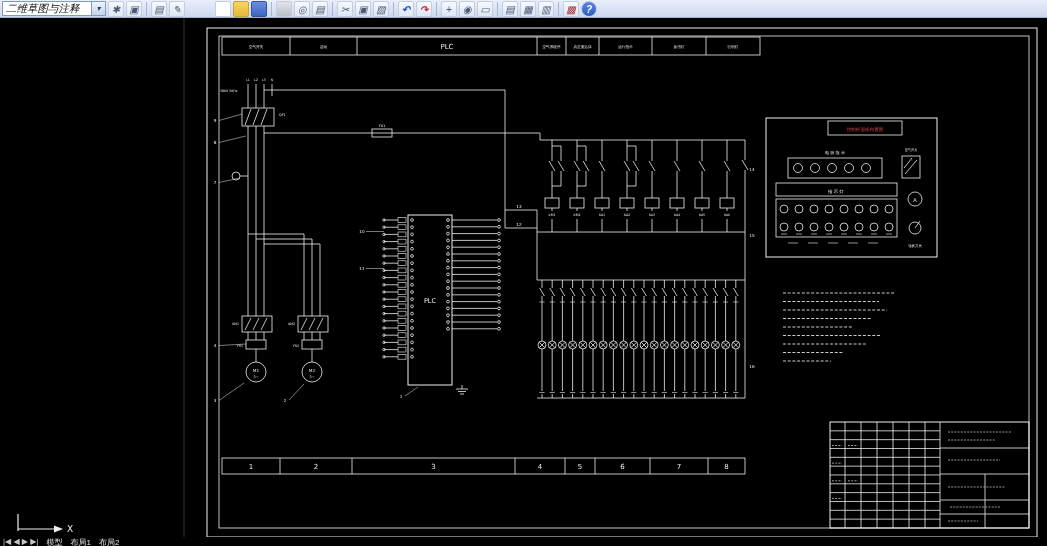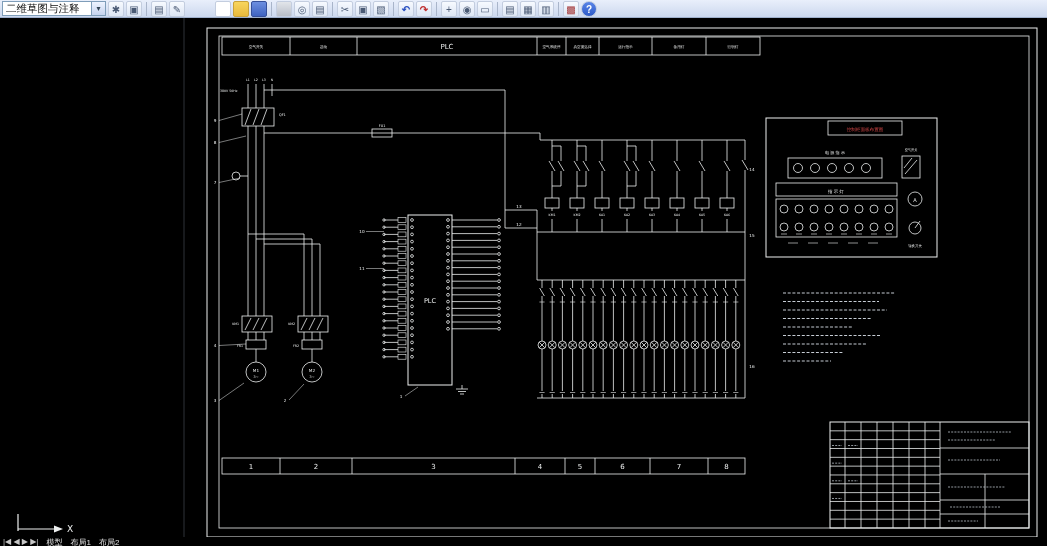--- a/index.html
+++ b/index.html
@@ -5,21 +5,21 @@
   html,body{margin:0;padding:0;}
   body{
     width:1047px;height:546px;overflow:hidden;position:relative;
     background:#000;font-family:"Liberation Sans",sans-serif;
   }
   
   .toolbar{
     position:absolute;top:0;left:0;width:1047px;height:18px;z-index:10;
     background:linear-gradient(#e9effb,#ccd8ee);
     border-bottom:1px solid #9fb0cc;
-    display:flex;align-items:center;gap:2px;padding:0 2px;box-sizing:border-box;
+    display:flex;align-items:center;gap:2px;padding:0 2px;box-sizing:border-box;font-style:italic;
   }
   .combo{width:104px;height:15px;background:#fff;border:1px solid #7f9db9;
     display:flex;align-items:center;box-sizing:border-box;}
   .combo-text{flex:1;padding-left:3px;font-size:10.5px;color:#111;
     white-space:nowrap;overflow:hidden;}
   .combo-btn{width:13px;height:13px;border-left:1px solid #7f9db9;
     background:linear-gradient(#eef4ff,#c6d3ee);
     font-size:8px;color:#345;display:flex;align-items:center;justify-content:center;}
   .tbtn{width:16px;height:16px;line-height:15px;text-align:center;font-size:10px;
     color:#4a5a74;background:linear-gradient(#f7faff,#dde6f4);

